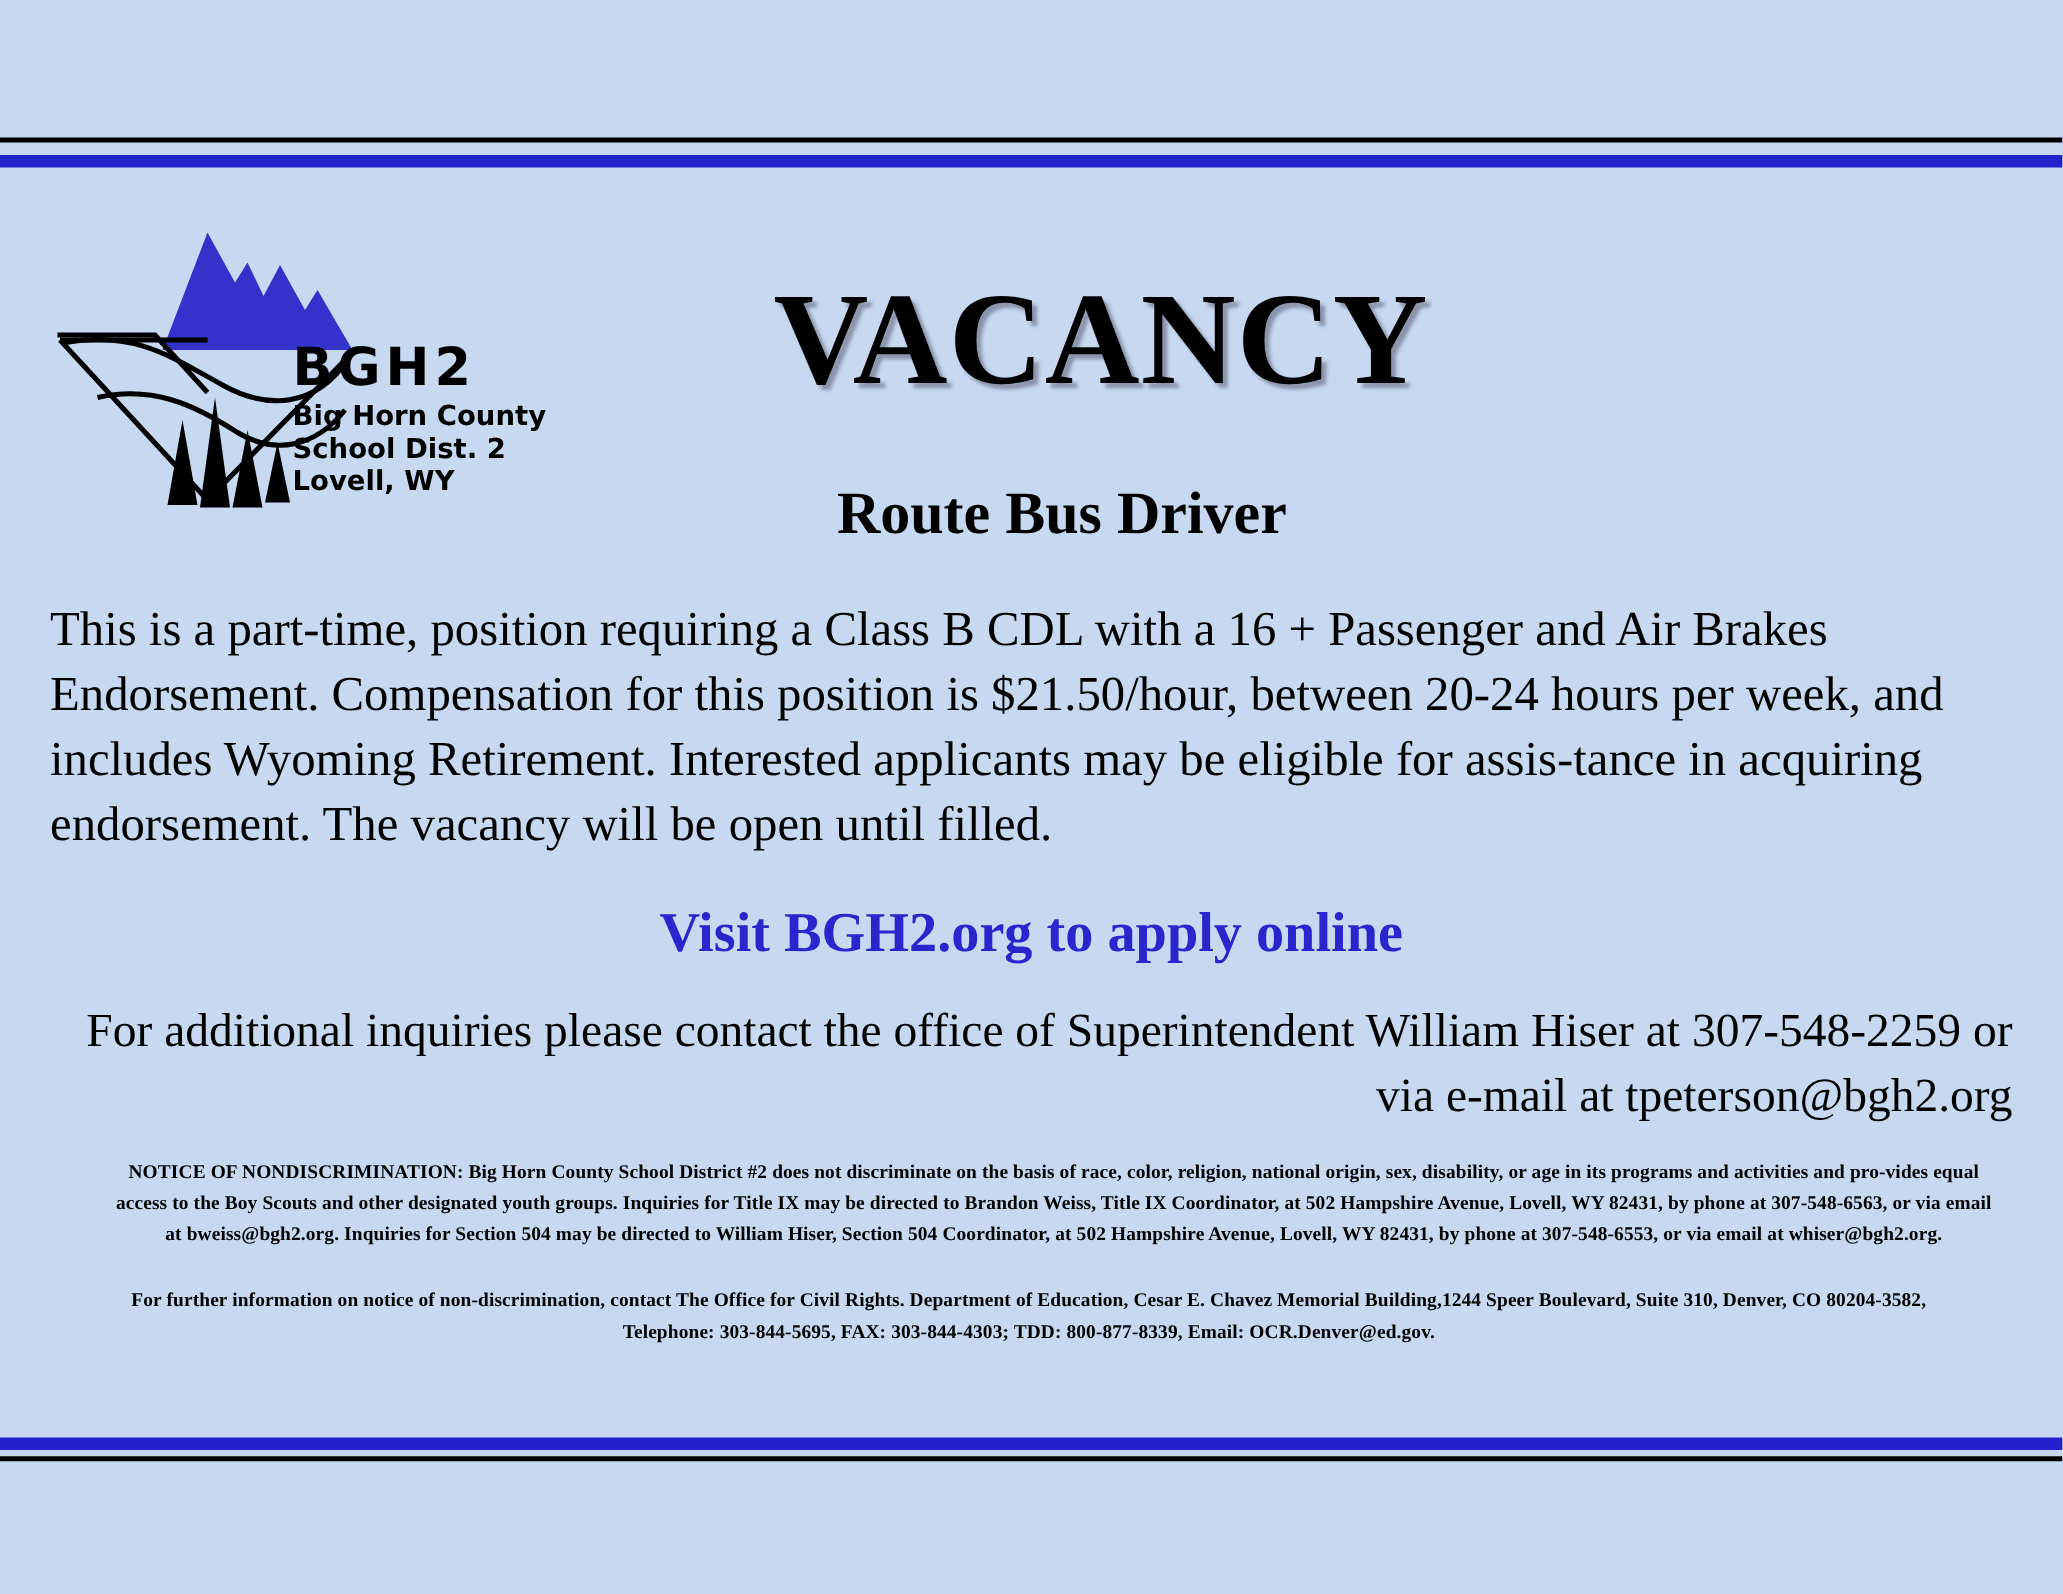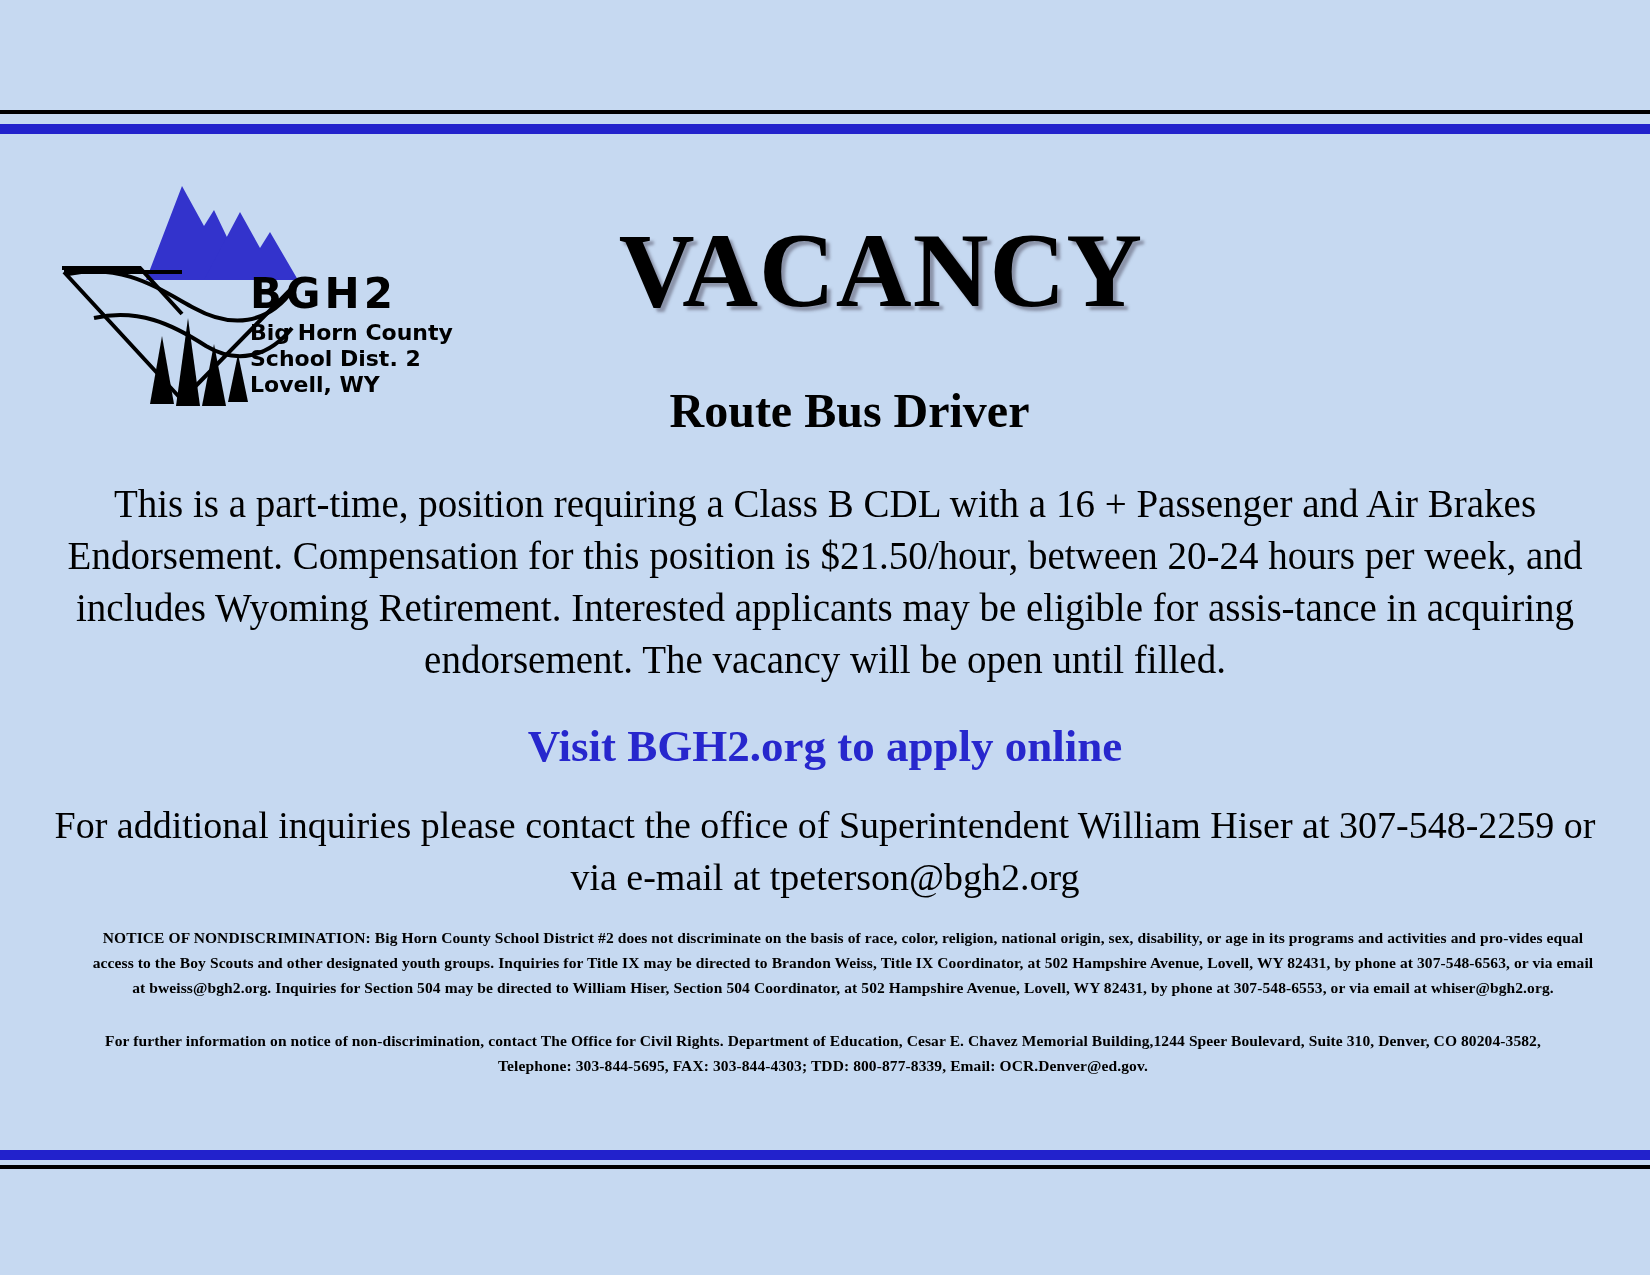--- a/index.html
+++ b/index.html
@@ -41,21 +41,21 @@
   .top-band .rule-thin-dark { position: absolute; top: 0; left: 0; width: 1650px; }
   .top-band .rule-thick-blue { position: absolute; top: 14px; left: 0; width: 1650px; }
 
   .bottom-band { top: 1150px; }
   .bottom-band .rule-thick-blue { position: absolute; top: 0; left: 0; width: 1650px; }
   .bottom-band .rule-thin-dark { position: absolute; top: 15px; left: 0; width: 1650px; }
 
   
   .logo {
     position: absolute;
-    left: 54px;
+    left: 38px;
     top: 168px;
     width: 420px;
     height: 245px;
   }
   .logo svg { display: block; }
 
   
   .headline {
     position: absolute;
     left: 16px;
@@ -82,21 +82,20 @@
     padding-left: 49px;
     box-sizing: border-box;
   }
 
   
   .body-para {
     position: absolute;
     left: 40px;
     top: 478px;
     width: 1570px;
-    text-align: center;
     font-size: 39px;
     line-height: 1.33;
   }
 
   
   .apply-line {
     position: absolute;
     left: 0;
     top: 720px;
     width: 1650px;
@@ -105,21 +104,21 @@
     font-size: 45px;
     color: #2727cd;
   }
 
   
   .contact {
     position: absolute;
     left: 40px;
     top: 800px;
     width: 1570px;
-    text-align: center;
+    text-align: right;
     font-size: 38px;
     line-height: 1.36;
   }
 
   
   .fineprint {
     position: absolute;
     left: 68px;
     width: 1510px;
     text-align: center;

